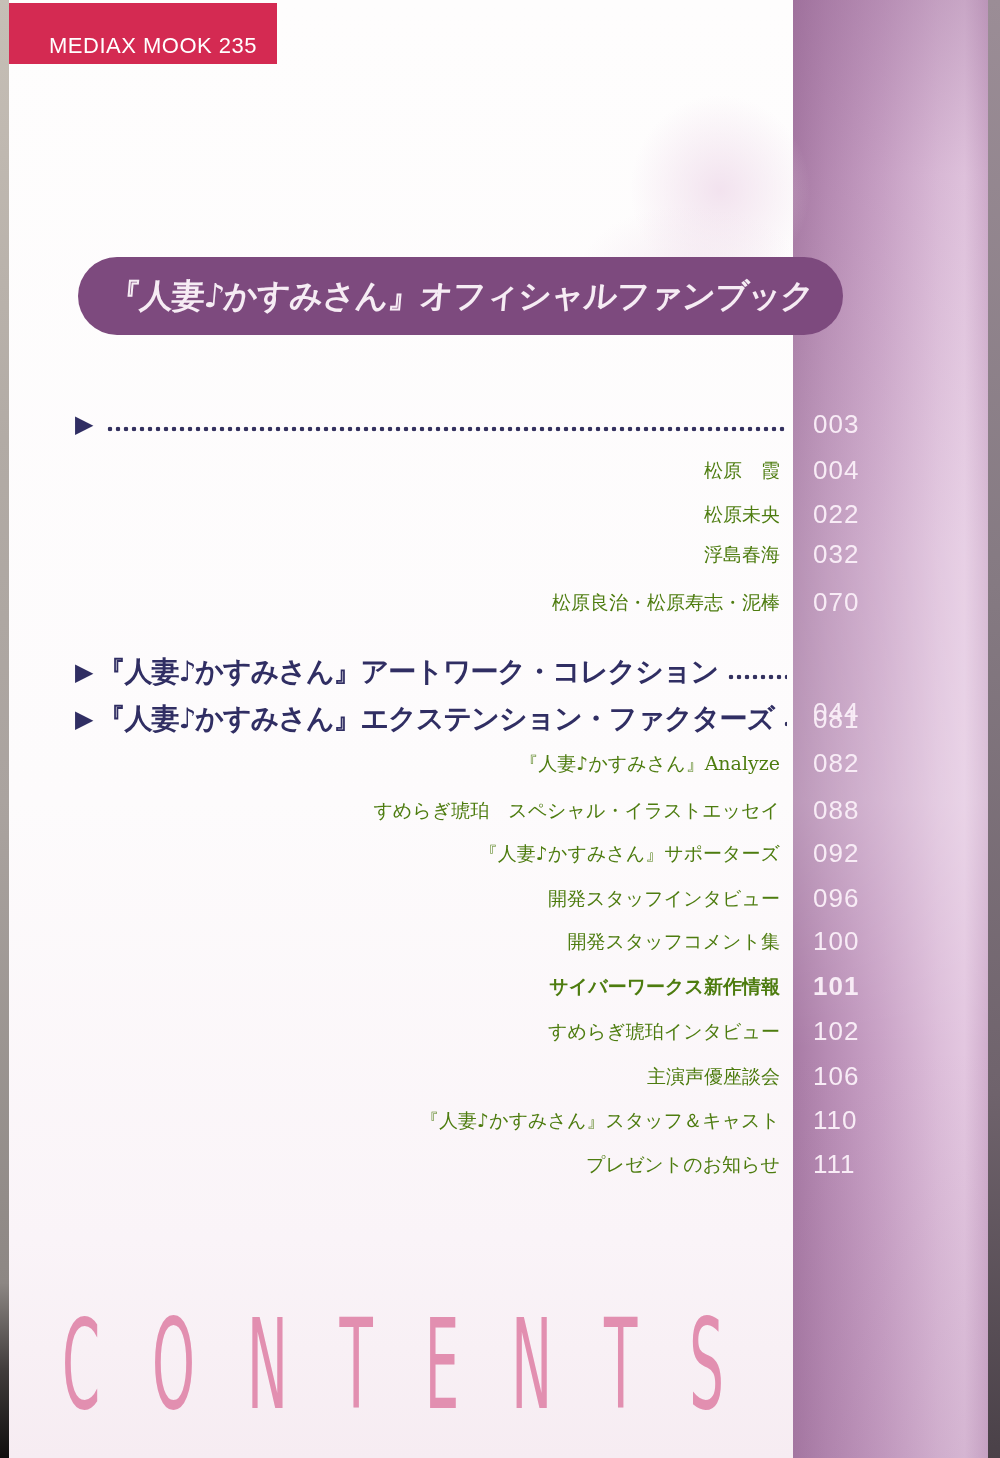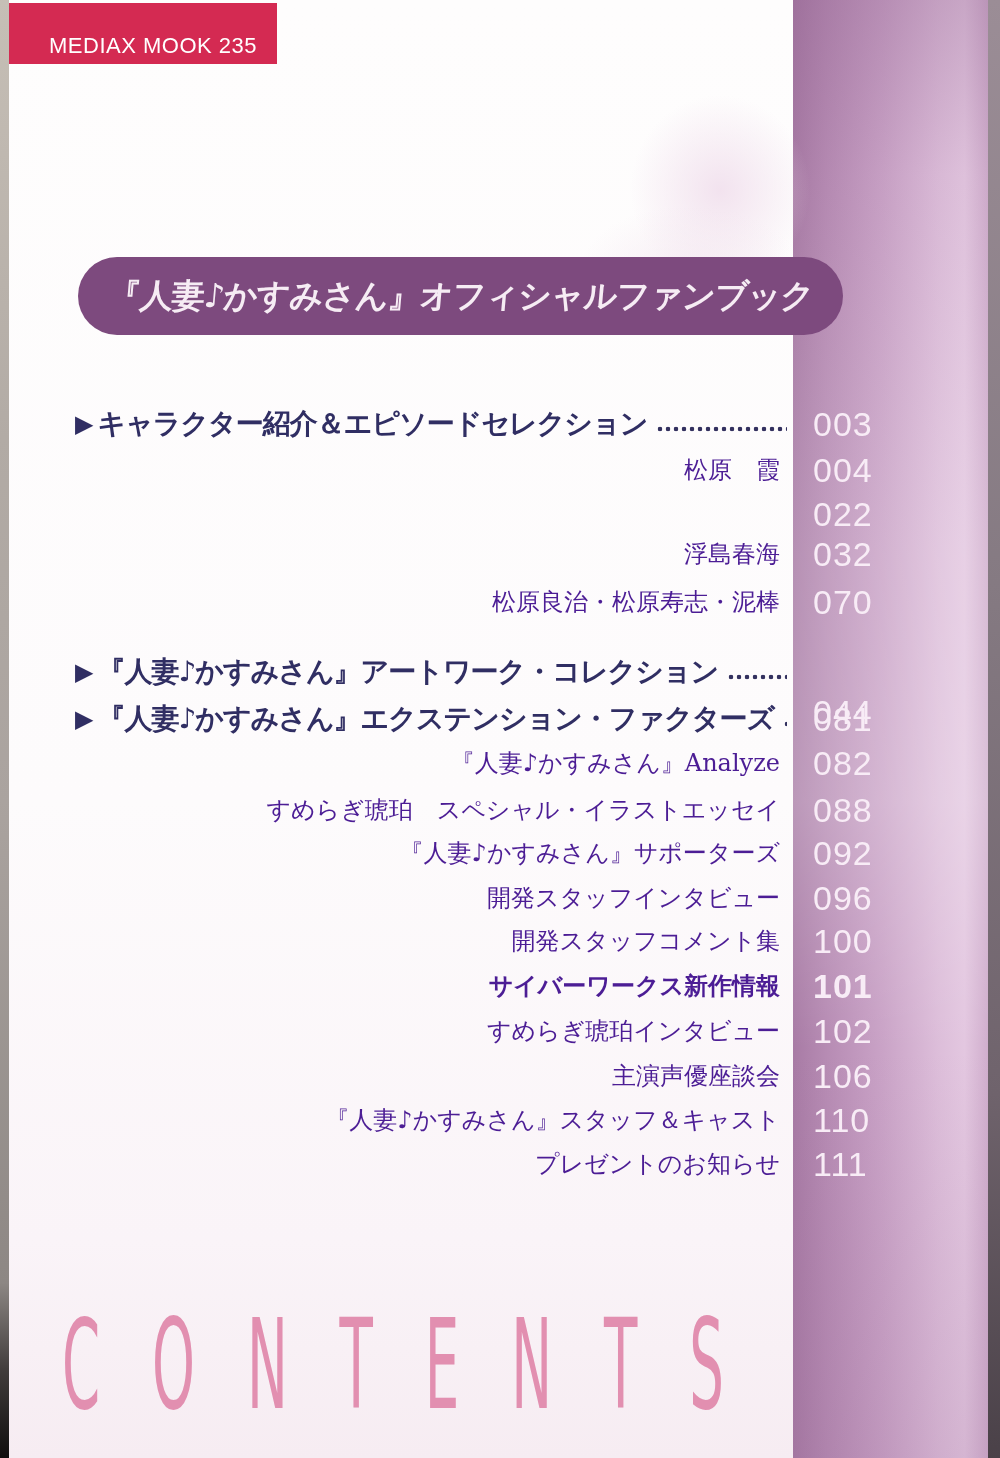--- a/index.html
+++ b/index.html
@@ -66,26 +66,26 @@
     color:#302e63;font-size:28px;font-weight:bold;letter-spacing:-1px;
     line-height:40px;white-space:nowrap;flex:0 0 auto;
   }
   .leader{
     flex:1 1 auto;height:6px;margin:10px 6px 0 10px;
     background-image:radial-gradient(circle at 3px 3px,#33315f 2px,rgba(0,0,0,0) 2.6px);
     background-size:8px 6px;background-repeat:repeat-x;background-position:left center;
   }
   .entry-label{
     position:absolute;left:100px;width:680px;text-align:right;
-    line-height:40px;font-size:24px;color:#4c1d95;
+    line-height:40px;font-size:19px;color:#4d7c0f;
     font-family:"DejaVu Serif","Liberation Serif",serif;white-space:nowrap;
   }
   .pagenum{
     position:absolute;left:813px;line-height:40px;
-    font-size:34px;color:#f8ecf6;letter-spacing:1px;
+    font-size:26px;color:#f8ecf6;letter-spacing:1px;
     font-family:"Liberation Sans",sans-serif;
   }
   
   .contents-word{
     position:absolute;left:62px;top:1315px;line-height:100px;
     font-size:124px;font-weight:400;letter-spacing:118px;
     color:#e28fb0;transform:scaleX(0.44);transform-origin:left top;
     white-space:nowrap;font-family:"DejaVu Sans",sans-serif;
   }
 </style>
@@ -102,31 +102,31 @@
   <span class="imprint">MEDIAX MOOK 235</span>
 </div>
 
 <div class="banner">
   <span class="banner-text">『人妻♪かすみさん』オフィシャルファンブック</span>
 </div>
 
 <div class="toc-row" style="top:404px;">
   <div class="heading-flex">
     <span class="marker">▶</span>
-    <span class="heading-label">キャラクター紹介＆エピソードセレクション</span>
     <span class="leader"></span>
   </div>
   <span class="pagenum" style="top:0;">003</span>
 </div>
 
 <div class="toc-row" style="top:450px;">
   <span class="entry-label">松原　霞</span>
   <span class="pagenum">004</span>
 </div>
 <div class="toc-row" style="top:494px;">
+  <span class="entry-label">松原未央</span>
   <span class="pagenum">022</span>
 </div>
 <div class="toc-row" style="top:534px;">
   <span class="entry-label">浮島春海</span>
   <span class="pagenum">032</span>
 </div>
 <div class="toc-row" style="top:582px;">
   <span class="entry-label">松原良治・松原寿志・泥棒</span>
   <span class="pagenum">070</span>
 </div>

